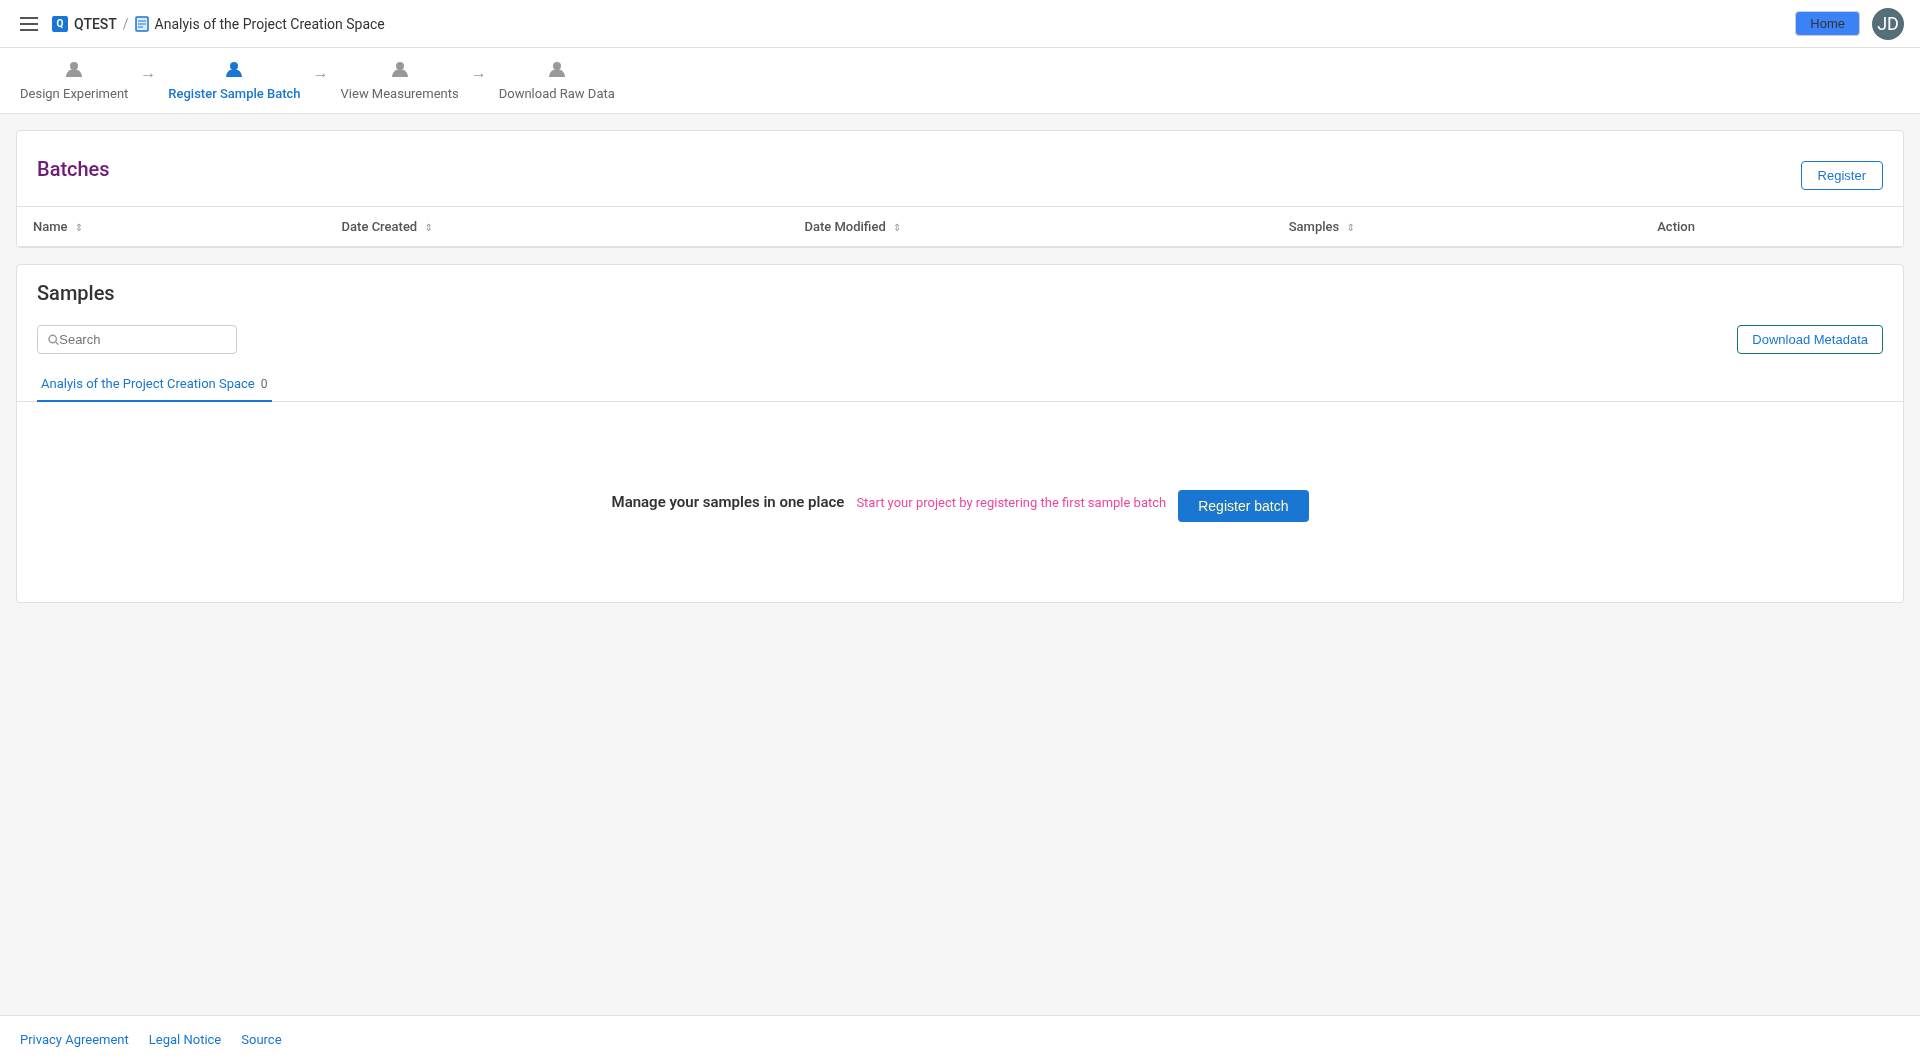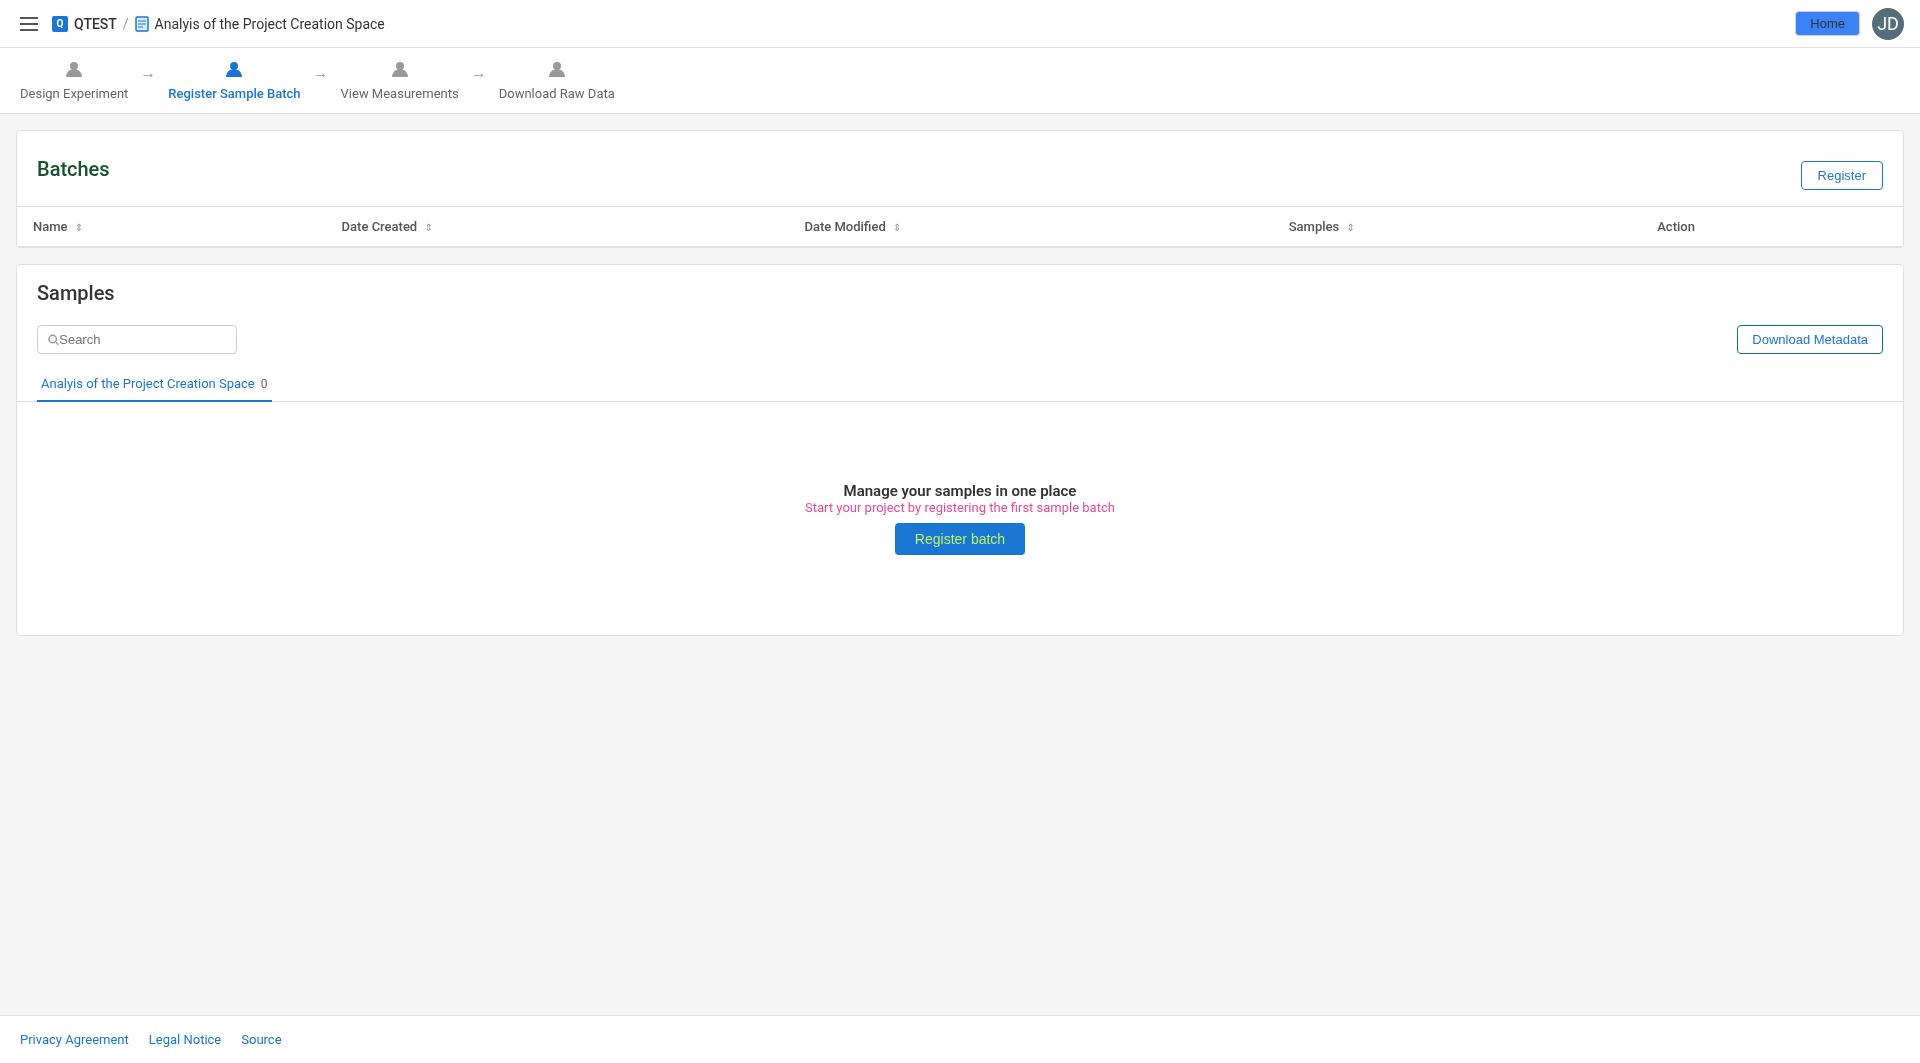--- a/index.html
+++ b/index.html
@@ -160,21 +160,21 @@
       display: flex;
       justify-content: space-between;
       align-items: center;
       padding: 16px 20px;
       border-bottom: 1px solid #e0e0e0;
     }
 
     .batches-title {
       font-size: 20px;
       font-weight: 500;
-      color: #14532d;
+      color: #701a75;
     }
 
     .register-button {
       background: transparent;
       border: 1px solid #1976d2;
       color: #1976d2;
       padding: 6px 16px;
       border-radius: 4px;
       cursor: pointer;
       font-size: 13px;
@@ -292,40 +292,41 @@
     }
 
     .tab-count {
       font-size: 12px;
       color: #666;
     }
 
     
     .empty-state {
       display: flex;
-      flex-direction: column;
+      flex-direction: row;
       align-items: center;
       justify-content: center;
       padding: 80px 20px;
+      gap: 12px;
     }
 
     .empty-state-title {
       font-size: 15px;
       font-weight: 600;
       color: #333;
     }
 
     .empty-state-desc {
       font-size: 13px;
       color: #ec4899;
     }
 
     .register-batch-button {
       background: #1976d2;
-      color: #bef264;
+      color: #fef9c3;
       border: none;
       padding: 8px 20px;
       border-radius: 4px;
       cursor: pointer;
       font-size: 14px;
       margin-top: 8px;
     }
 
     
     .footer {

